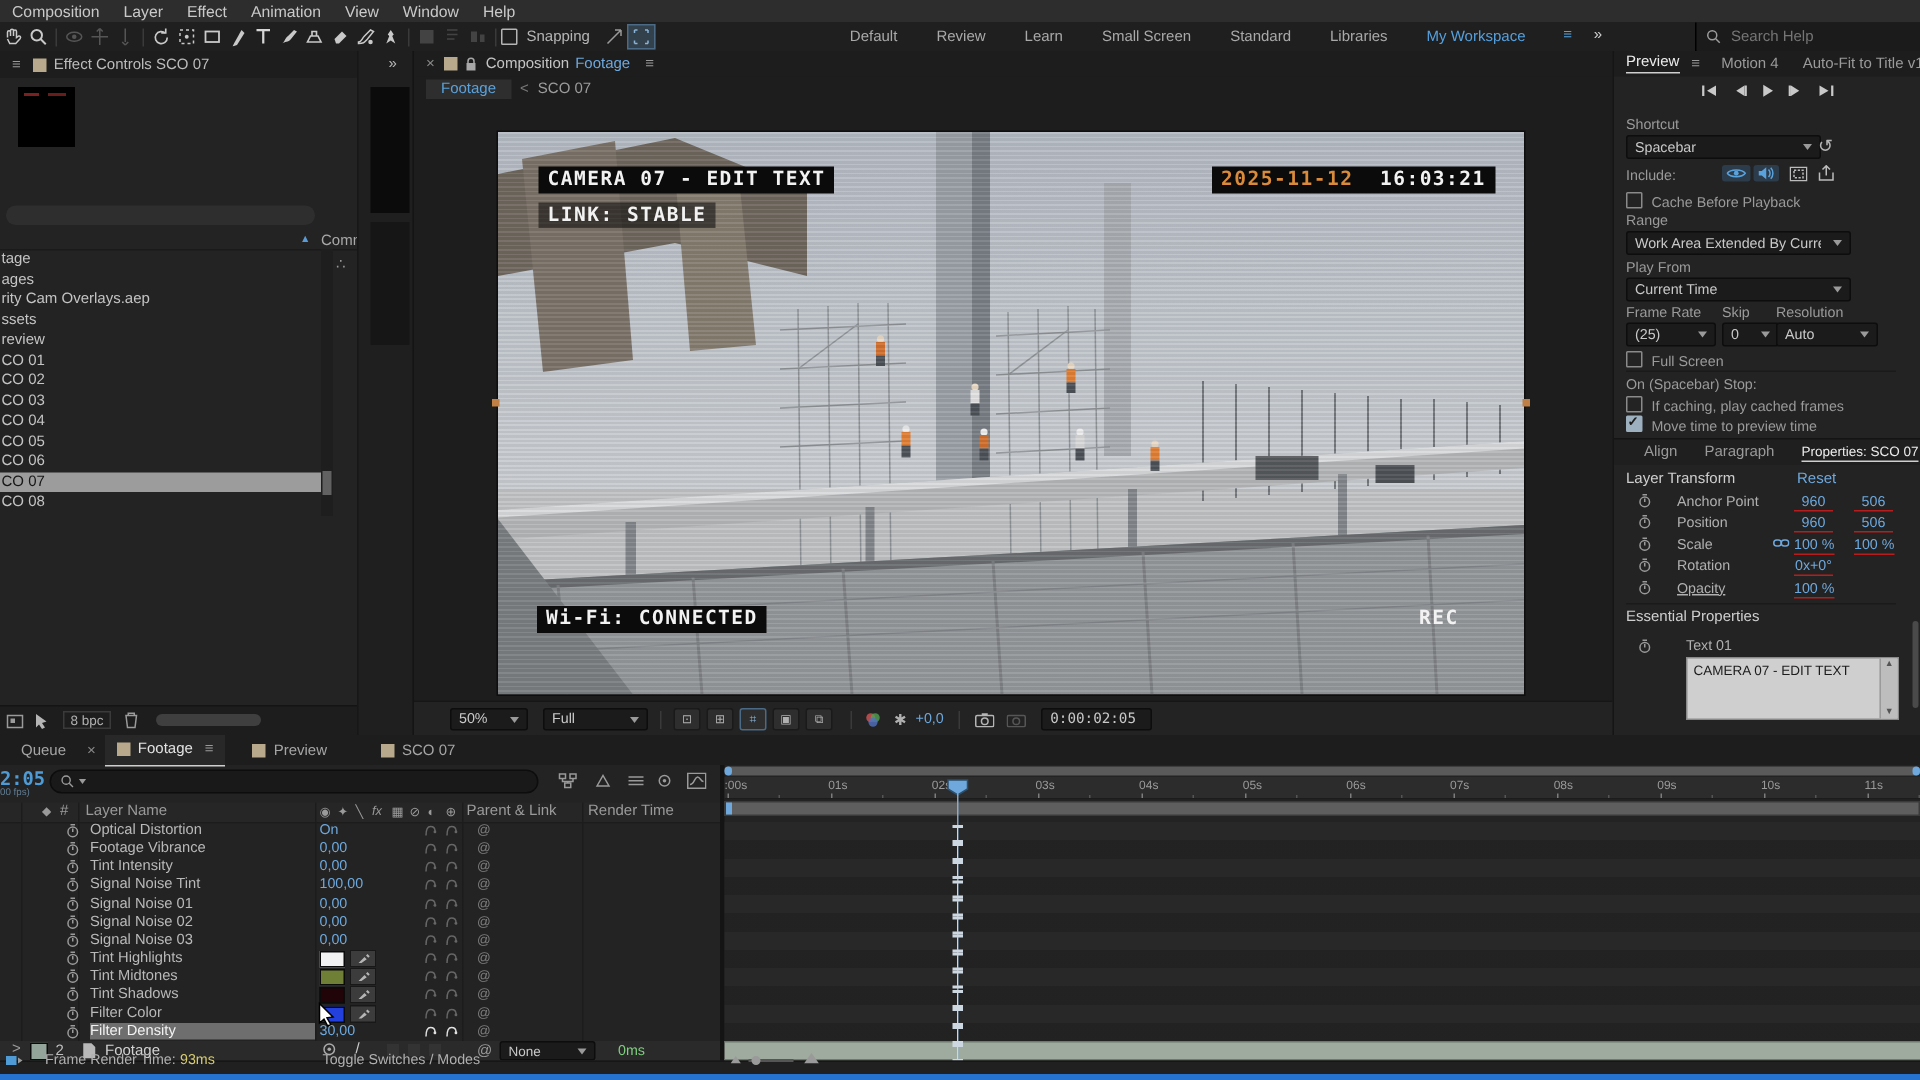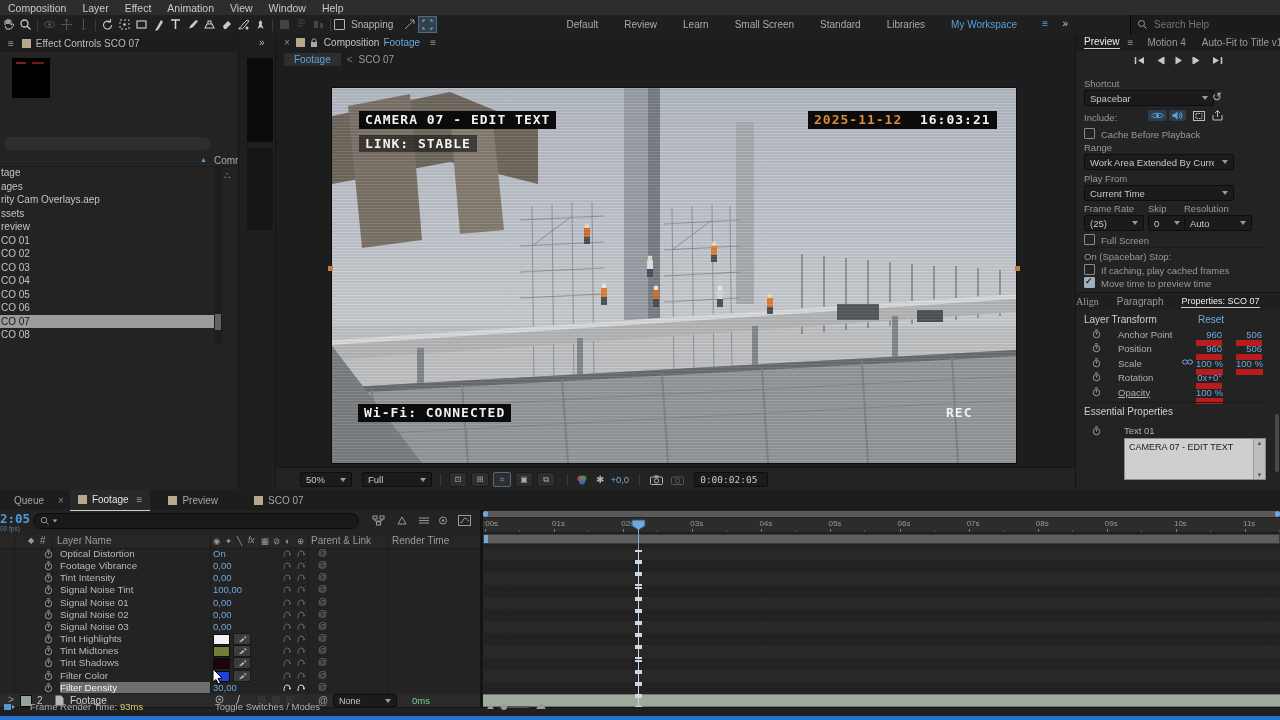--- a/index.html
+++ b/index.html
@@ -44,21 +44,21 @@
   #scanlines{position:absolute;left:0;top:0;width:684px;height:375px;
      background:repeating-linear-gradient(to bottom, rgba(255,255,255,.07) 0 1px, rgba(0,0,0,.05) 1px 3px);pointer-events:none;}
   .ovl{position:absolute;font-family:"DejaVu Sans Mono",monospace;font-weight:bold;letter-spacing:1px;font-size:13px;color:#f2f2f2;}
   .ovl-box{background:#0b0b0b;padding:1px 6px 2px 6px;}
   #vtoolbar{position:absolute;left:0;top:433px;width:800px;height:23px;background:#232323;border-top:1px solid #161616;display:flex;align-items:center;}
   .vbox{background:#2e2e2e;border:1px solid #1a1a1a;border-radius:2px;width:16px;height:13px;margin-right:4px;display:flex;align-items:center;justify-content:center;font-size:8px;color:#b0b0b0;}
   
   #rightpanel{left:1075px;top:34px;width:205px;height:456px;background:#232323;border-left:1px solid #151515;}
   .rtab{font-size:10px;color:#9a9a9a;}
   .rtab.active{color:#ececec;}
-  .val-cell{color:#6ea8dc;font-size:9.5px;border-bottom:6px solid #b91c1c;min-width:26px;display:inline-block;text-align:right;}
+  .val-cell{color:#6ea8dc;font-size:9.5px;border-bottom:1px solid #b91c1c;min-width:26px;display:inline-block;text-align:center;}
   
   #timeline{left:0;top:490px;width:1280px;height:226px;background:#232323;}
   #tl-tabs{position:absolute;left:0;top:0;width:1280px;height:20px;background:#1d1d1d;display:flex;align-items:center;}
   #tl-left-cols{position:absolute;left:0;top:45px;width:480px;height:13px;background:#262626;border-bottom:1px solid #1c1c1c;color:#9a9a9a;}
   .trow{position:relative;height:12.17px;}
   .trow>span{position:absolute;}
   .stopwatch{left:44px;top:1px;}
   .trow-name{left:60px;top:0;width:150px;color:#b9b9b9;font-size:9.8px;}
   .trow.sel .trow-name{background:#6e6e6e;color:#f2f2f2;}
   .trow-val{left:213px;top:0;color:#6ea8dc;font-size:9.5px;}
@@ -258,20 +258,40 @@
         <div class="pitem"><span>CO 03</span></div>
         <div class="pitem"><span>CO 04</span></div>
         <div class="pitem"><span>CO 05</span></div>
         <div class="pitem"><span>CO 06</span></div>
         <div class="pitem sel"><span>CO 07</span></div>
         <div class="pitem"><span>CO 08</span></div>
       </div>
     <div class="abs" style="left:214px;top:132px;width:8px;height:178px;background:#1e1e1e;">
       <div class="abs" style="left:1px;top:148px;width:6px;height:16px;background:#616161;"></div>
     </div>
+    <div class="abs" style="left:0;top:436px;width:238px;height:20px;background:#1d1d1d;border-top:1px solid #141414;">
+      <span class="abs" style="left:4px;top:4px;">
+          <svg width="12" height="12" viewBox="0 0 12 12">
+            <rect x="1" y="2" width="10" height="8" fill="none" stroke="#9a9a9a"></rect>
+            <rect x="3" y="4" width="3" height="3" fill="#9a9a9a"></rect>
+          </svg>
+        </span>
+      <span class="abs" style="left:22px;top:4px;">
+          <svg width="11" height="11" viewBox="0 0 11 11">
+            <path d="M2 1l7 5-3 1 2 3-2 1-2-3-2 2z" fill="#b5b5b5"></path>
+          </svg>
+        </span>
+      <span class="abs" style="left:42px;top:3px;padding:0 4px;border:1px solid #3a3a3a;color:#b0b0b0;font-size:9px;">8 bpc</span>
+      <span class="abs" style="left:82px;top:3px;">
+          <svg width="11" height="12" viewBox="0 0 11 12">
+            <path d="M2 3h7l-1 8H3zM3.5 3V1.5h4V3" fill="none" stroke="#9a9a9a"></path>
+          </svg>
+        </span>
+      <div class="abs" style="left:104px;top:5px;width:70px;height:8px;background:#3f3f3f;border-radius:4px;"></div>
+    </div>
   </div>
 
   <div class="abs" id="strip">
     <span class="abs" style="left:20px;top:3px;color:#b5b5b5;">»</span>
     <div class="abs" style="left:8px;top:24px;width:26px;height:84px;background:#0b0b0b;"></div>
     <div class="abs" style="left:8px;top:114px;width:26px;height:82px;background:#161616;"></div>
   </div>
 
   <div class="abs" id="center">
     <div class="abs panel-header" style="left:0;top:0;width:800px;height:17px;display:flex;align-items:center;">
@@ -548,21 +568,21 @@
         <span>Auto</span>
         <span class="chev"></span>
       </div>
     <div class="abs" style="left:8px;top:200px;"><span class="cb"></span><span class="lbl">Full Screen</span></div>
     <div class="abs" style="left:8px;top:213px;width:180px;border-top:1px solid #1a1a1a;"></div>
     <div class="abs lbl" style="left:8px;top:217px;">On (Spacebar) Stop:</div>
     <div class="abs" style="left:8px;top:230px;"><span class="cb"></span><span class="lbl">If caching, play cached frames</span></div>
     <div class="abs" style="left:8px;top:243px;"><span class="cb on"></span><span class="lbl">Move time to preview time</span></div>
 
     <div class="abs" style="left:0;top:258px;width:205px;height:17px;background:#1f1f1f;display:flex;align-items:center;border-top:1px solid #141414;">
-      <span class="rtab" style="font-family:Liberation Serif, serif;">Align</span>
+      <span class="rtab" style="margin-left:20px;">Align</span>
       <span class="rtab" style="margin-left:18px;">Paragraph</span>
       <span class="rtab active" style="margin-left:18px;font-size:9px;border-bottom:1px solid #cfcfcf;padding-bottom:1px;">Properties: SCO 07</span>
     </div>
     <div class="abs" style="left:8px;top:280px;color:#cfcfcf;">Layer Transform</div>
     <span class="abs blue" style="left:122px;top:280px;">Reset</span>
 
     <div class="abs" style="left:0;top:294px;width:205px;">
       <div style="position:relative;height:14.4px;">
         <span class="abs" style="left:16px;top:1px;">
             <svg width="9" height="10" viewBox="0 0 9 10">

